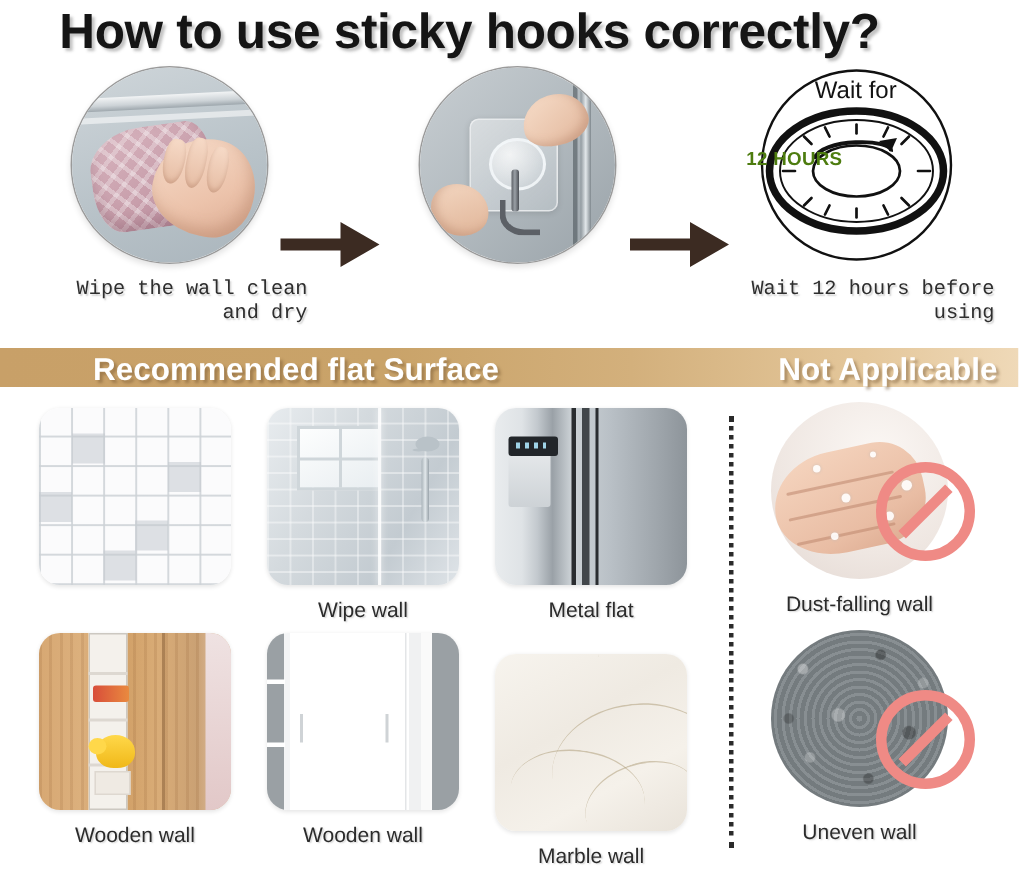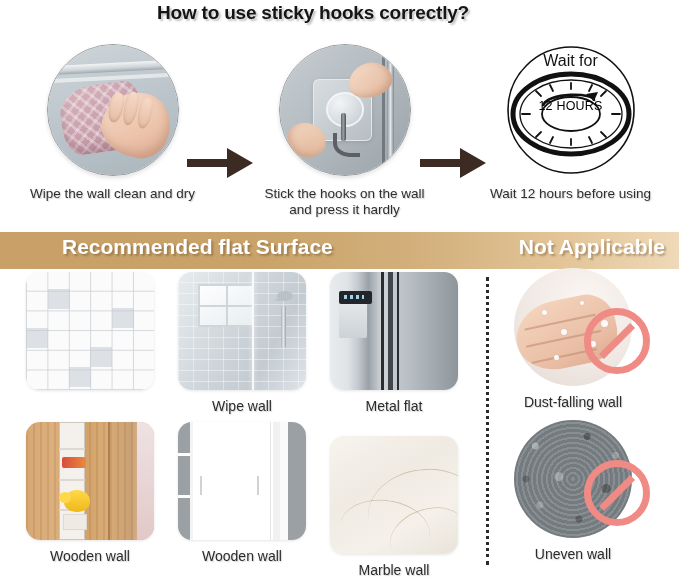--- a/index.html
+++ b/index.html
@@ -6,39 +6,39 @@
   body{
     width:679px;height:581px;overflow:hidden;background:#ffffff;
     font-family:"Liberation Sans", sans-serif;
     -webkit-font-smoothing:antialiased;
   }
   .page{position:relative;width:679px;height:581px;}
 
   
   .title{
     position:absolute;left:0;top:2px;width:626px;text-align:center;
-    font-size:19px;font-weight:bold;color:#151515;letter-spacing:-0.2px;
+    font-size:33px;font-weight:bold;color:#151515;letter-spacing:-0.2px;
     text-shadow:2px 2px 2px rgba(120,120,120,.45);
   }
 
   
   .steps{position:absolute;left:0;top:44px;width:679px;height:170px;}
   .step{position:absolute;top:0;width:185px;}
   .step1{left:20px;}
   .step2{left:252px;}
   .step3{left:478px;}
   .circle{
     position:relative;width:130px;height:130px;margin:0 auto;
     border-radius:50%;overflow:hidden;border:1px solid #9a9a9a;
     box-shadow:0 2px 4px rgba(0,0,0,.12);
   }
   .caption{
-    margin-top:10px;text-align:center;font-size:13.5px;color:#2e2e2e;
+    margin-top:10px;text-align:right;font-size:13.5px;color:#2e2e2e;
     line-height:16px;text-shadow:1px 1px 1px rgba(170,170,170,.5);
-    font-family:Liberation Sans, sans-serif;
+    font-family:Liberation Mono, monospace;
   }
 
   
   .s1-bg{position:absolute;inset:0;background:linear-gradient(160deg,#cfd6da 0%,#b9c3c9 55%,#aab5bc 100%);}
   .s1-rail{position:absolute;left:-4%;top:14%;width:108%;height:9px;background:linear-gradient(180deg,#f2f4f5,#cdd3d7 60%,#9ea7ad);border-radius:3px;transform:rotate(-3deg);}
   .s1-rail2{position:absolute;left:-4%;top:24%;width:108%;height:4px;background:rgba(255,255,255,.55);transform:rotate(-3deg);}
   .s1-cloth{
     position:absolute;left:10%;top:30%;width:62%;height:52%;
     background:
       repeating-linear-gradient(45deg, rgba(255,255,255,.32) 0 3px, rgba(0,0,0,0) 3px 9px),
@@ -81,33 +81,33 @@
   .s2-fingertop{position:absolute;right:13%;top:14%;width:34%;height:26%;background:linear-gradient(150deg,#f6dcc8,#e2b79c);border-radius:50% 50% 46% 54%/60% 58% 40% 42%;transform:rotate(-18deg);box-shadow:inset -3px -3px 6px rgba(175,125,100,.4);}
   .s2-fingerbot{position:absolute;left:6%;top:60%;width:30%;height:26%;background:linear-gradient(150deg,#f4d8c3,#dfb396);border-radius:48% 52% 50% 50%/46% 54% 46% 54%;transform:rotate(12deg);box-shadow:inset 3px -3px 6px rgba(175,125,100,.4);}
 
   
   .clockwrap{position:relative;width:146px;height:132px;margin:0 auto;}
   .waitfor{
     position:absolute;left:0;top:8px;width:146px;text-align:center;
     font-size:16px;color:#121212;font-family:"Liberation Sans", sans-serif;
   }
   .hours-label{
-    position:absolute;left:0;top:55px;width:146px;text-align:center;
-    font-size:12.5px;font-weight:normal;color:#000000;letter-spacing:0.2px;
+    position:absolute;left:0;top:55px;width:146px;text-align:left;
+    font-size:12.5px;font-weight:bold;color:#4d7c0f;letter-spacing:0.2px;
   }
 
   
   .arrow{position:absolute;top:95px;width:70px;height:48px;}
   .arrow svg{display:block;}
   .arrow1{left:185px;}
   .arrow2{left:418px;}
 
   
   .banner{
-    position:absolute;left:0;top:232px;width:679px;height:37px;
+    position:absolute;left:0;top:232px;width:679px;height:26px;
     background:linear-gradient(90deg,#c8a068 0%,#c9a369 38%,#d3b07c 62%,#e4c79b 85%,#efd9b8 100%);
   }
   .banner .b-text{
     position:absolute;top:3px;font-size:21px;font-weight:bold;color:#ffffff;
     text-shadow:2px 2px 2px rgba(110,80,45,.45);
   }
   .b-left{left:62px;}
   .b-right{right:14px;text-align:center;}
 
   
@@ -244,24 +244,20 @@
       <div class="circle">
         <div class="s2-bg"></div>
         <div class="s2-edge"></div>
         <div class="s2-edge2"></div>
         <div class="s2-pad"></div>
         <div class="s2-disc"></div>
         <div class="s2-hookstem"></div>
         <div class="s2-hookcurve"></div>
         <div class="s2-fingertop"></div>
         <div class="s2-fingerbot"></div>
-      </div>
-      <div class="caption">
-        <div>Stick the hooks on the wall</div>
-        <div>and press it hardly</div>
       </div>
     </div>
 
     <div class="step step3">
       <div class="clockwrap">
         <svg width="146" height="132" viewBox="0 0 146 132">
           <circle cx="73" cy="66" r="63" fill="#fff" stroke="#111" stroke-width="1.6"></circle>
           <ellipse cx="73" cy="70" rx="58" ry="40" fill="none" stroke="#111" stroke-width="5"></ellipse>
           <ellipse cx="73" cy="70" rx="51" ry="34" fill="none" stroke="#111" stroke-width="1.3"></ellipse>
           <ellipse cx="73" cy="70" rx="29" ry="17" fill="#fff" stroke="#111" stroke-width="1.8"></ellipse>

